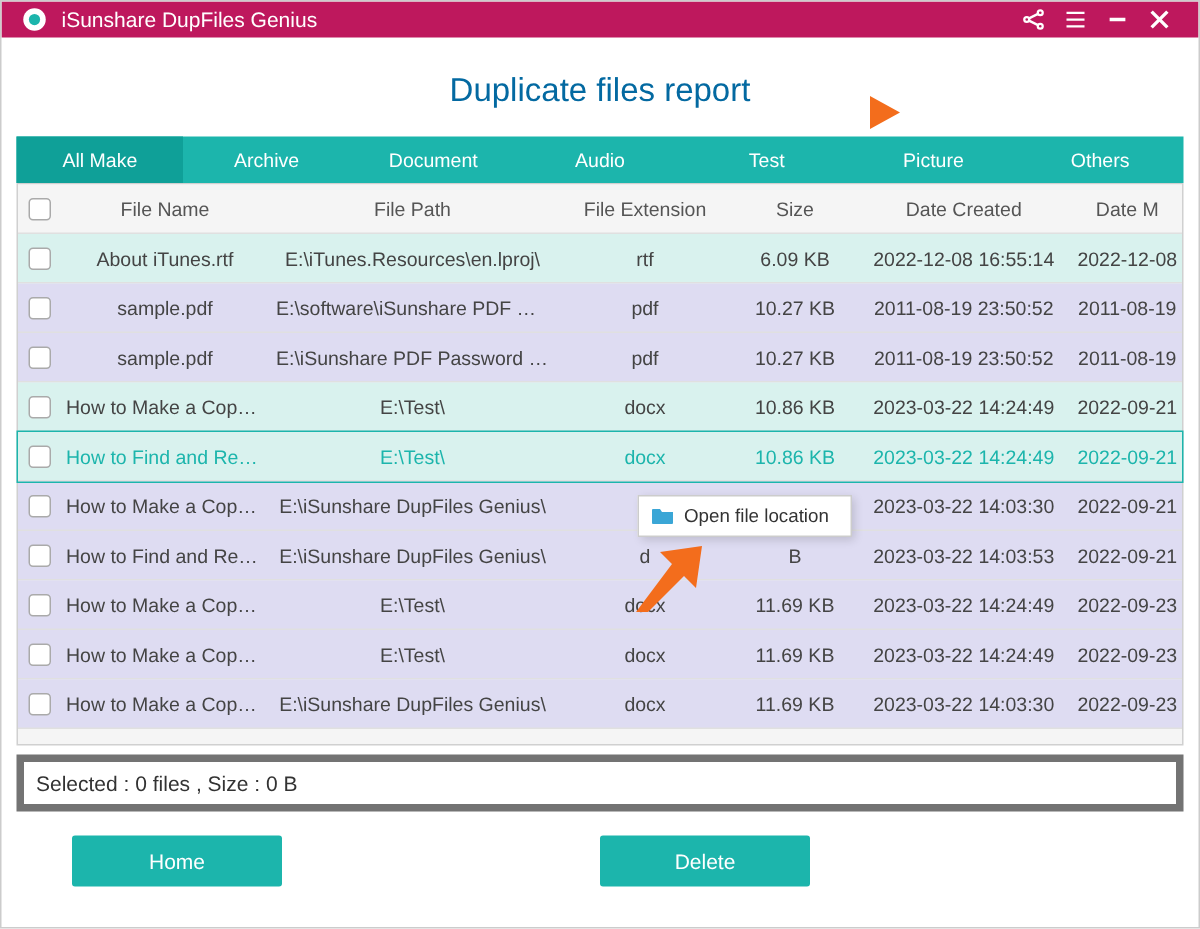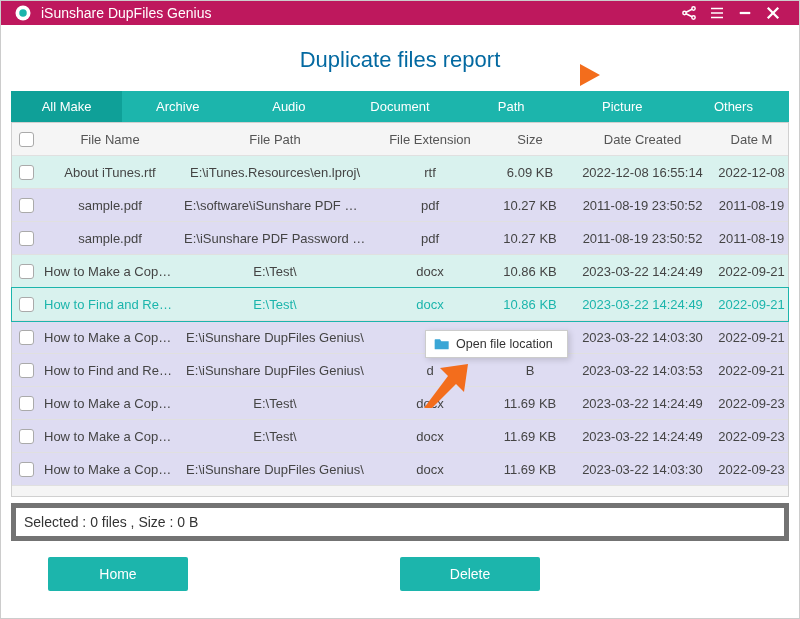--- a/index.html
+++ b/index.html
@@ -193,23 +193,23 @@
   </span>
 </div>
 
 <div class="report-header">
   <h1>Duplicate files report</h1>
 </div>
 
 <div class="tabs" id="tabs">
     <div class="tab active">All Make</div>
     <div class="tab">Archive</div>
+    <div class="tab">Document</div>
     <div class="tab">Audio</div>
-    <div class="tab">Document</div>
-    <div class="tab">Path</div>
+    <div class="tab">Test</div>
     <div class="tab">Picture</div>
     <div class="tab">Others</div>
   </div>
 
 <div class="grid-wrap">
   <div class="grid-header">
     <div class="ck">
         <input type="checkbox" style="">
       </div>
     <div class="c-name">File Name</div>

